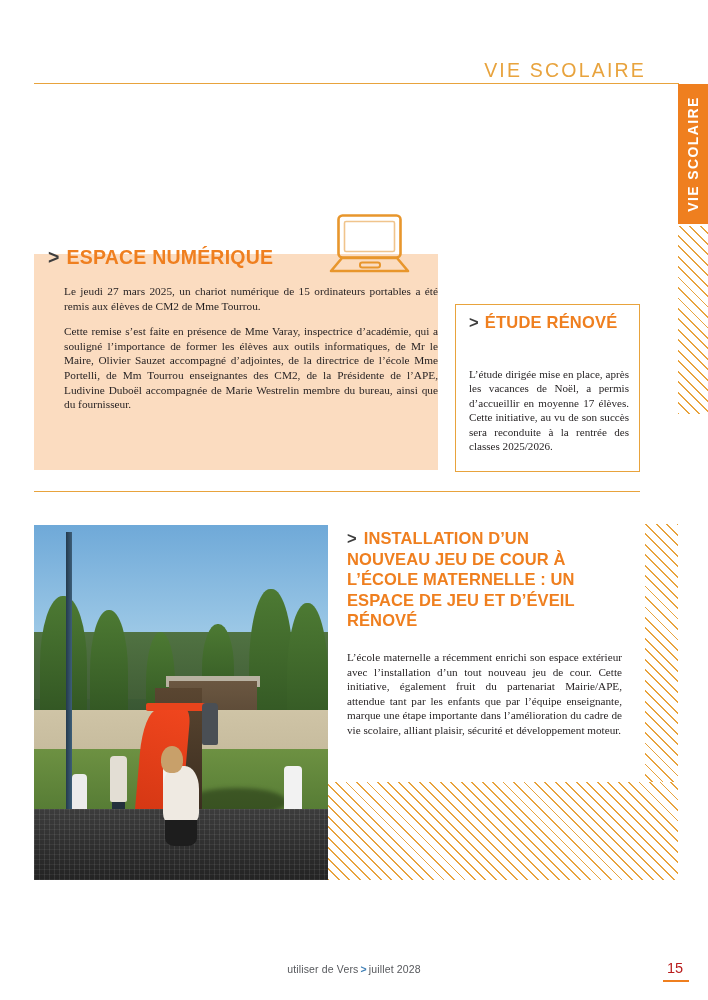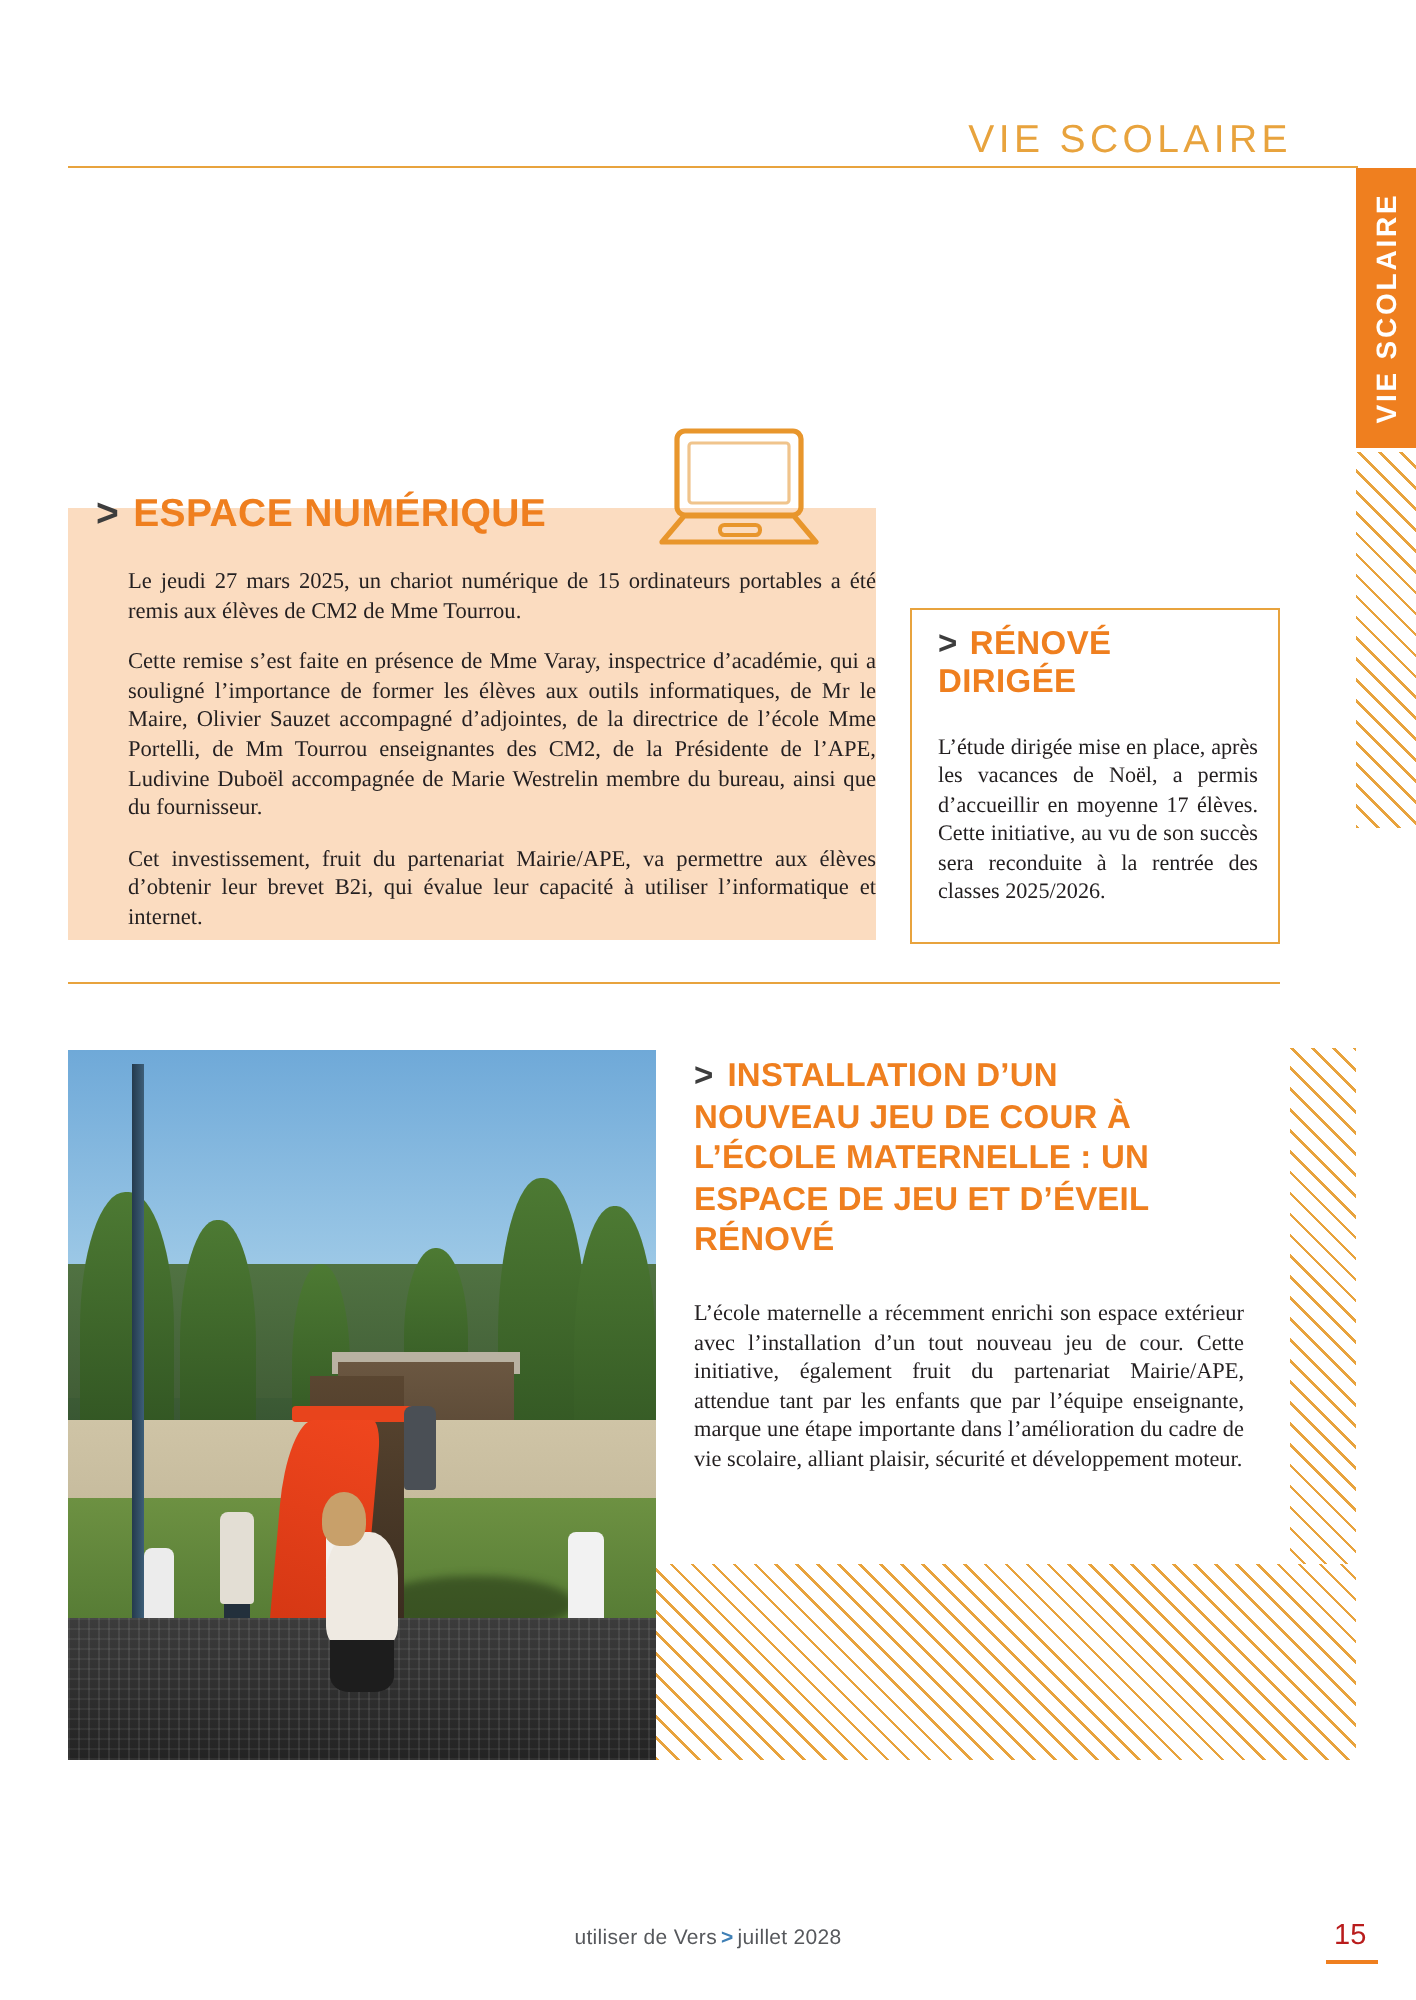--- a/index.html
+++ b/index.html
@@ -197,33 +197,32 @@
     <div id="side-tab-label">VIE SCOLAIRE</div>
   </div>
 
   <div id="hatch-side-top" class="hatch"></div>
 
   <div id="chariot-box">
     <div id="chariot-heading"><span class="chev">&gt;</span><span>ESPACE NUMÉRIQUE</span></div>
     <div id="chariot-body">
       <p>Le jeudi 27 mars 2025, un chariot numérique de 15 ordinateurs portables a été remis aux élèves de CM2 de Mme Tourrou.</p>
       <p>Cette remise s’est faite en présence de Mme Varay, inspectrice d’académie, qui a souligné l’importance de former les élèves aux outils informatiques, de Mr le Maire, Olivier Sauzet accompagné d’adjointes, de la directrice de l’école Mme Portelli, de Mm Tourrou enseignantes des CM2, de la Présidente de l’APE, Ludivine Duboël accompagnée de Marie Westrelin membre du bureau, ainsi que du fournisseur.</p>
-      <p>Cet investissement, fruit du partenariat Mairie/APE, va permettre aux élèves d’obtenir leur brevet B2i, qui évalue leur capacité à utiliser l’informatique et internet.</p>
     </div>
   </div>
 
   <svg id="laptop-icon" viewBox="0 0 96 62" xmlns="http://www.w3.org/2000/svg">
     <rect x="13.5" y="2.5" width="62" height="42" rx="4" ry="4" fill="none" stroke="#e8962c" stroke-width="2.6"></rect>
     <rect x="19.5" y="8.5" width="50" height="30" rx="1.5" ry="1.5" fill="none" stroke="#f0c48c" stroke-width="1.6"></rect>
     <path d="M6 58 L17 45 L72 45 L83 58 Z" fill="none" stroke="#e8962c" stroke-width="2.6" stroke-linejoin="round"></path>
     <rect x="35" y="49.5" width="20" height="5" rx="2.2" ry="2.2" fill="none" stroke="#e8962c" stroke-width="2"></rect>
   </svg>
 
   <div id="etude-box">
-    <div id="etude-heading"><span class="chev">&gt;</span><span>RÉNOVÉ DIRIGÉE</span></div>
+    <div id="etude-heading"><span class="chev">&gt;</span><span>ÉTUDE RÉNOVÉ</span></div>
     <div id="etude-body">L’étude dirigée mise en place, après les vacances de Noël, a permis d’accueillir en moyenne 17 élèves. Cette initiative, au vu de son succès sera reconduite à la rentrée des classes 2025/2026.</div>
   </div>
 
   <div id="separator-rule"></div>
 
   <div id="playground-photo">
     <div class="ph-sky"></div>
     <div class="ph-treeline"></div>
     <div class="ph-tree t1"></div>
     <div class="ph-tree t2"></div>

